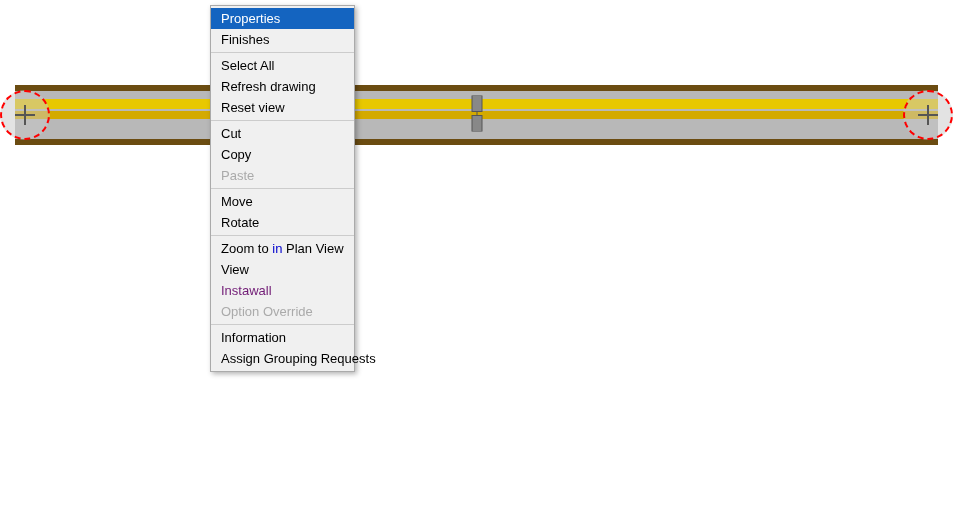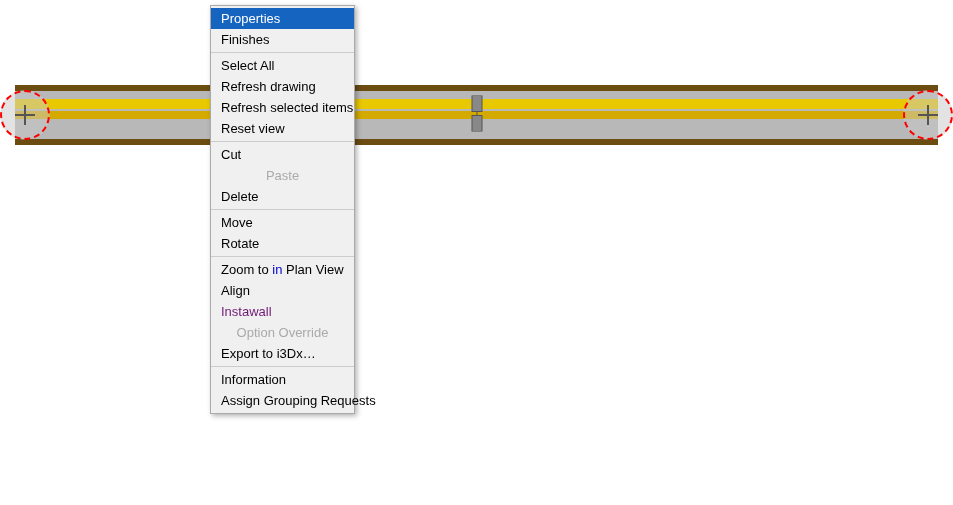--- a/index.html
+++ b/index.html
@@ -123,21 +123,20 @@
     }
 
     .menu-item.active {
       background: #1464C0;
       color: white;
     }
 
     .menu-item.disabled {
       color: #aaa;
       cursor: default;
-      text-align: center;
     }
 
     .menu-separator {
       height: 1px;
       background: #ccc;
       margin: 2px 0;
     }
 
     .menu-item .highlight {
       color: #0000cc;
@@ -185,32 +184,30 @@
       </svg>
     </div>
   </div>
 
   <div class="context-menu" id="context-menu">
   <button class="menu-item active">Properties</button>
       <button class="menu-item">Finishes</button>
       <div class="menu-separator"></div>
       <button class="menu-item">Select All</button>
       <button class="menu-item">Refresh drawing</button>
-      <button class="menu-item">Refresh selected items</button>
       <button class="menu-item">Reset view</button>
       <div class="menu-separator"></div>
       <button class="menu-item">Cut</button>
+      <button class="menu-item">Copy</button>
       <button class="menu-item disabled">Paste</button>
-      <button class="menu-item">Delete</button>
       <div class="menu-separator"></div>
       <button class="menu-item">Move</button>
       <button class="menu-item">Rotate</button>
       <div class="menu-separator"></div>
       <button class="menu-item">Zoom to <span class="highlight">in</span> Plan View</button>
-      <button class="menu-item">Align</button>
+      <button class="menu-item">View</button>
       <button class="menu-item" style="color: #701a75;">Instawall</button>
       <button class="menu-item disabled">Option Override</button>
-      <button class="menu-item">Export to i3Dx…</button>
       <div class="menu-separator"></div>
       <button class="menu-item">Information</button>
       <button class="menu-item">Assign Grouping Requests</button>
     </div>
 </div>
 
 </body></html>

